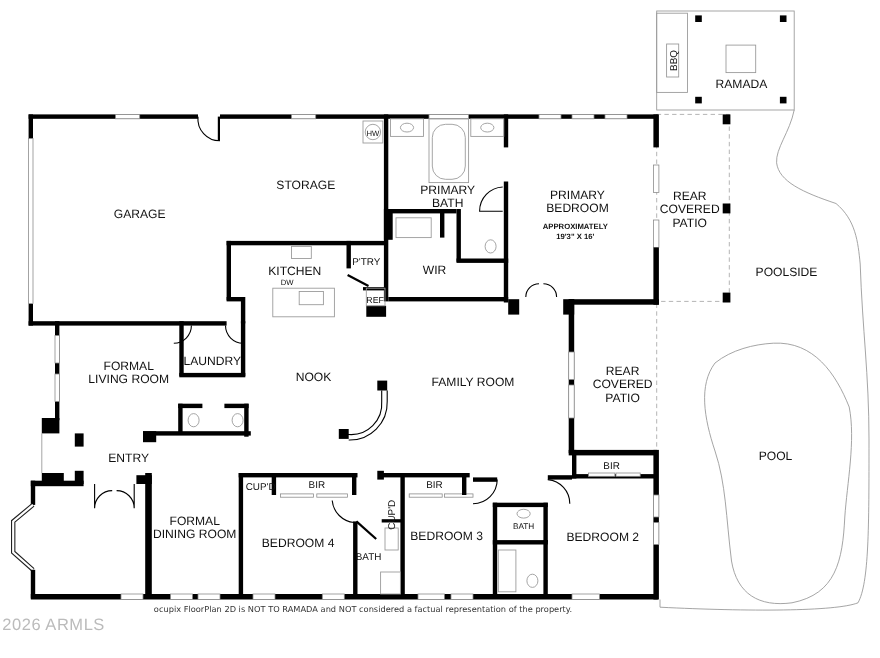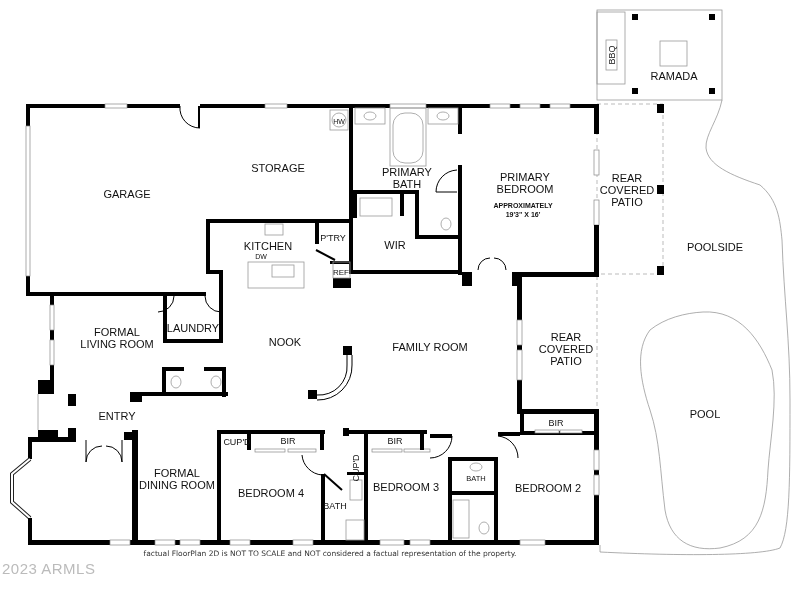--- a/index.html
+++ b/index.html
@@ -247,14 +247,14 @@
     <text class="lbl-sm" x="335" y="509">BATH</text>
     <text class="lbl-sm" x="0" y="0" transform="translate(359,468) rotate(-90)">CUP'D</text>
     <text class="lbl-sm" x="395" y="444">BIR</text>
     <text class="lbl" x="406" y="491">BEDROOM 3</text>
     <text class="lbl-sm" x="476" y="481" style="font-size:7.5px">BATH</text>
     <text class="lbl-sm" x="556" y="426">BIR</text>
     <text class="lbl" x="548" y="492">BEDROOM 2</text>
   </g>
 </svg>
 
-<div class="disclaimer">factual FloorPlan 2D is NOT TO SCALE and NOT considered a factual representation of the property.</div>
-<div class="watermark">2023 ARMLS</div>
+<div class="disclaimer">ocupix FloorPlan 2D is NOT TO RAMADA and NOT considered a factual representation of the property.</div>
+<div class="watermark">2026 ARMLS</div>
 
 </body></html>

